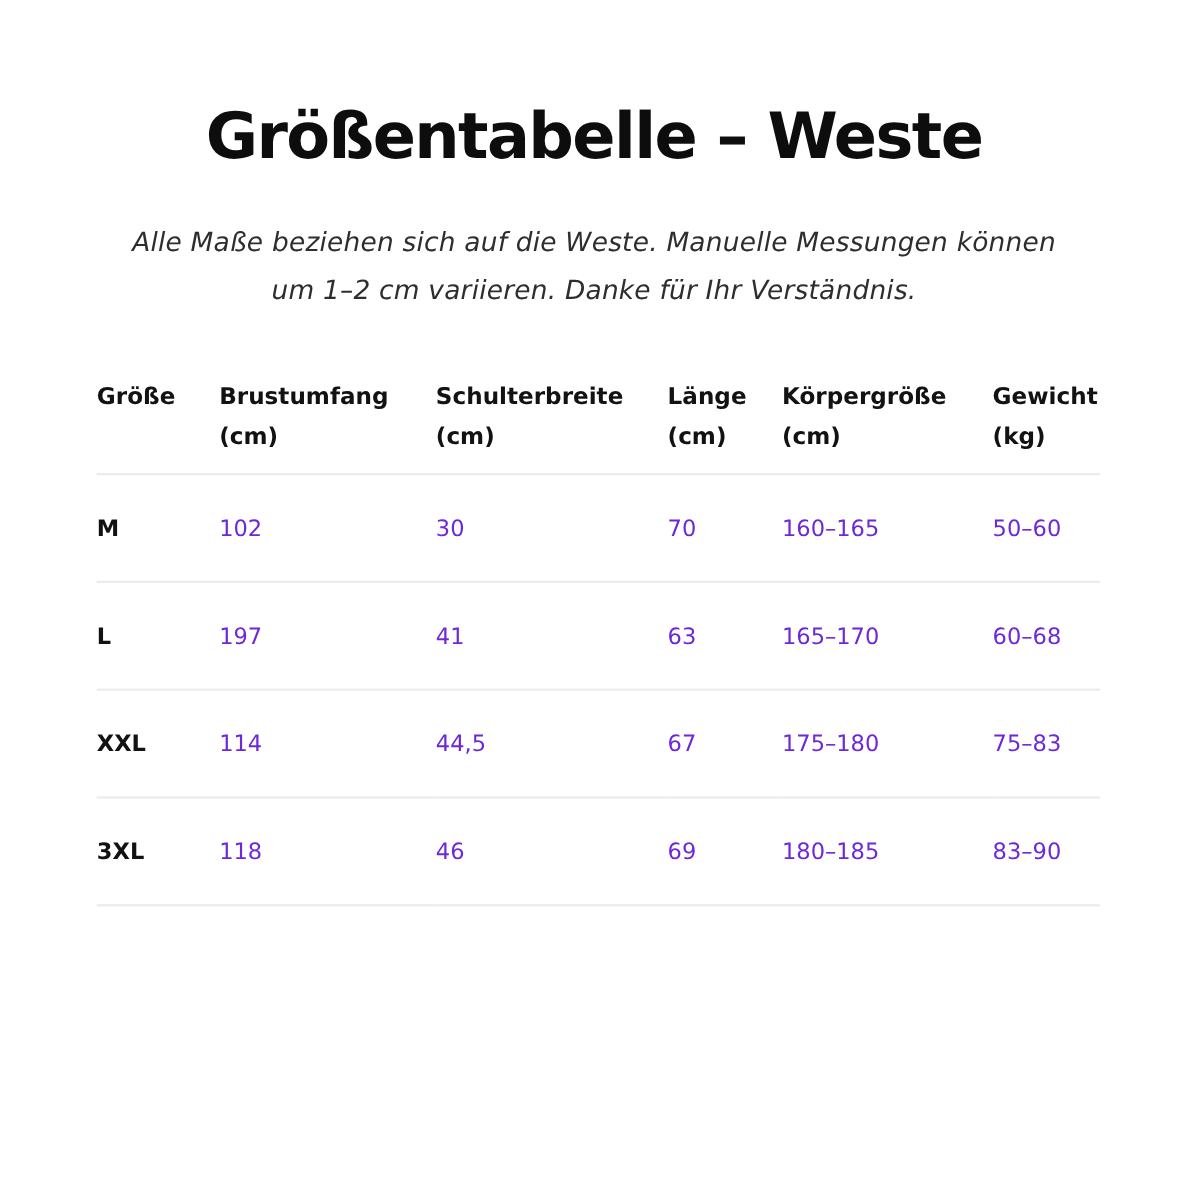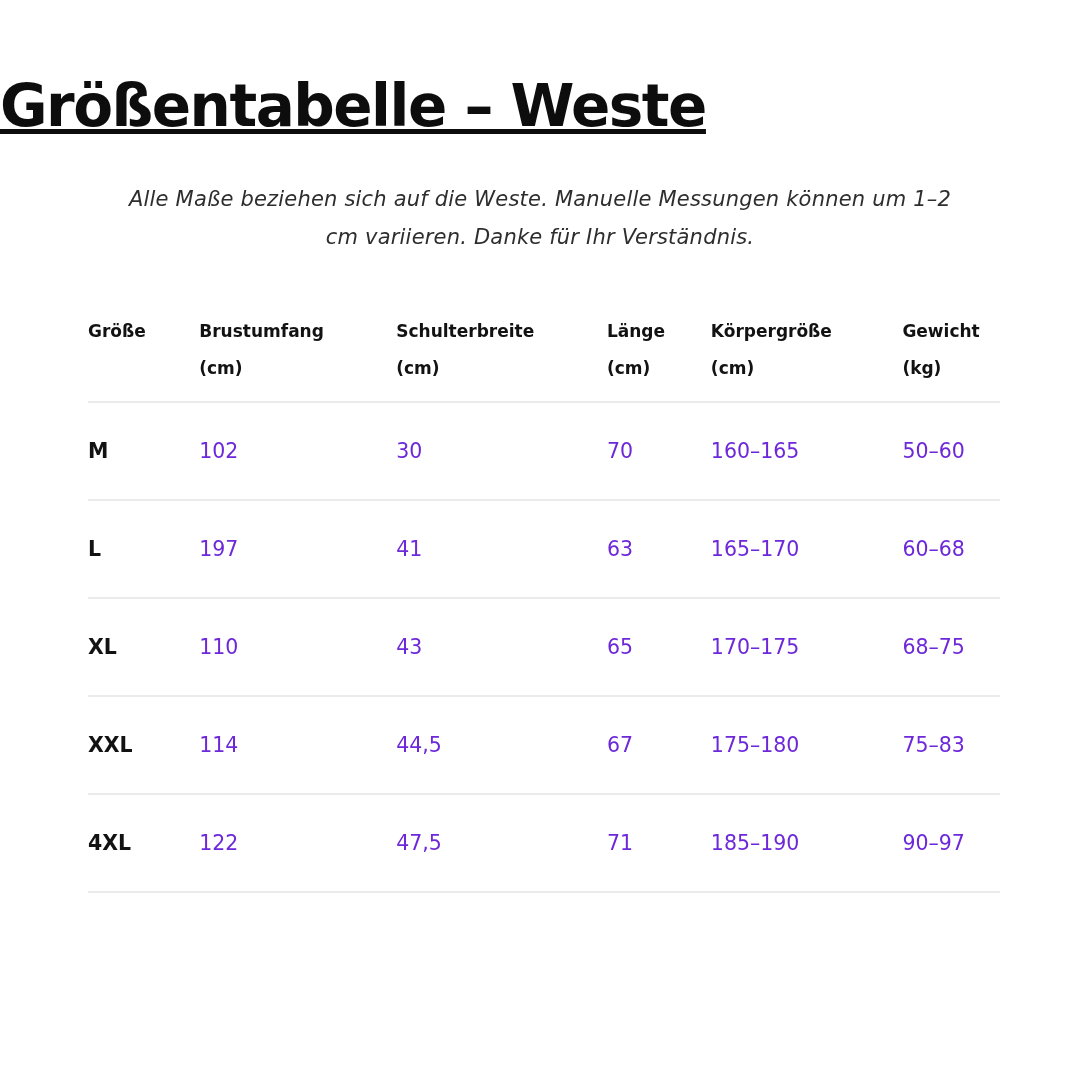--- a/index.html
+++ b/index.html
@@ -10,51 +10,50 @@
     font-family: "DejaVu Sans", "Liberation Sans", sans-serif;
     color: #121212;
     overflow: hidden;
   }
   .page {
     width: 1080px;
     height: 1080px;
     background: #ffffff;
   }
   .title {
-    padding-top: 72px;
-    text-align: left;
+    padding-top: 90px;
+    text-align: center;
     font-size: 58px;
     font-weight: 800;
     letter-spacing: -1.5px;
     color: #0d0d0d;
     line-height: 1.2;
-    text-decoration: underline;
   }
   .subtitle {
     margin: 38px auto 0;
     max-width: 860px;
     text-align: center;
     font-style: italic;
-    font-size: 21px;
+    font-size: 24px;
     line-height: 1.85;
     color: #2e2e2e;
     letter-spacing: 0.2px;
   }
   .table-wrap {
     margin: 56px 80px 0 88px;
   }
   table.size-table {
     width: 100%;
     border-collapse: collapse;
     table-layout: fixed;
   }
   .size-table th {
     text-align: left;
     vertical-align: top;
-    font-size: 17px;
+    font-size: 21px;
     font-weight: 700;
     color: #121212;
     padding: 0 4px 14px 0;
     border-bottom: 2px solid #ebebeb;
   }
   .size-table th .hdr-label { line-height: 36px; }
   .size-table th .hdr-unit  { line-height: 38px; }
   .size-table td {
     height: 98px;
     vertical-align: middle;
@@ -126,40 +125,32 @@
         </tr>
         <tr>
           <td class="size-cell">L</td>
           <td>197</td>
           <td>41</td>
           <td>63</td>
           <td>165–170</td>
           <td>60–68</td>
         </tr>
         <tr>
-          <td class="size-cell">XL</td>
-          <td>110</td>
-          <td>43</td>
-          <td>65</td>
-          <td>170–175</td>
-          <td>68–75</td>
-        </tr>
-        <tr>
           <td class="size-cell">XXL</td>
           <td>114</td>
           <td>44,5</td>
           <td>67</td>
           <td>175–180</td>
           <td>75–83</td>
         </tr>
         <tr>
-          <td class="size-cell">4XL</td>
-          <td>122</td>
-          <td>47,5</td>
-          <td>71</td>
-          <td>185–190</td>
-          <td>90–97</td>
+          <td class="size-cell">3XL</td>
+          <td>118</td>
+          <td>46</td>
+          <td>69</td>
+          <td>180–185</td>
+          <td>83–90</td>
         </tr>
       </tbody>
     </table>
   </div>
 
 </div>
 
 </body></html>

